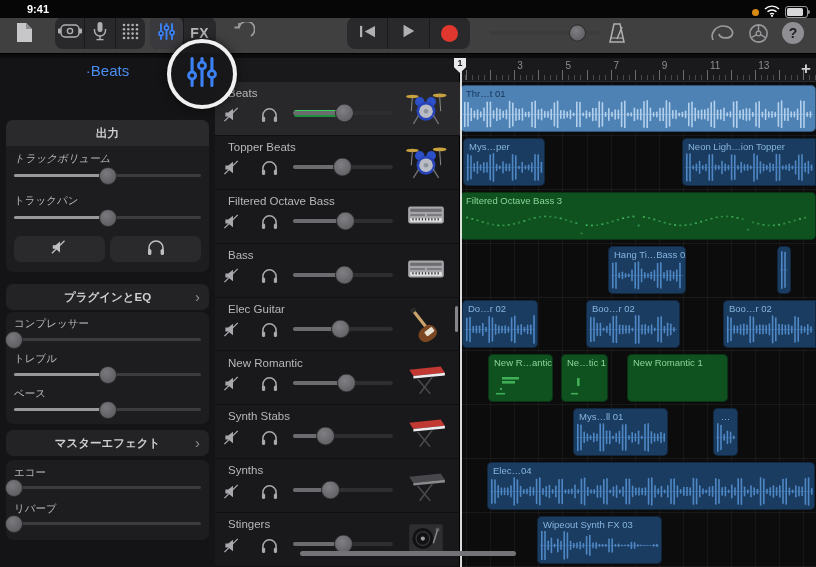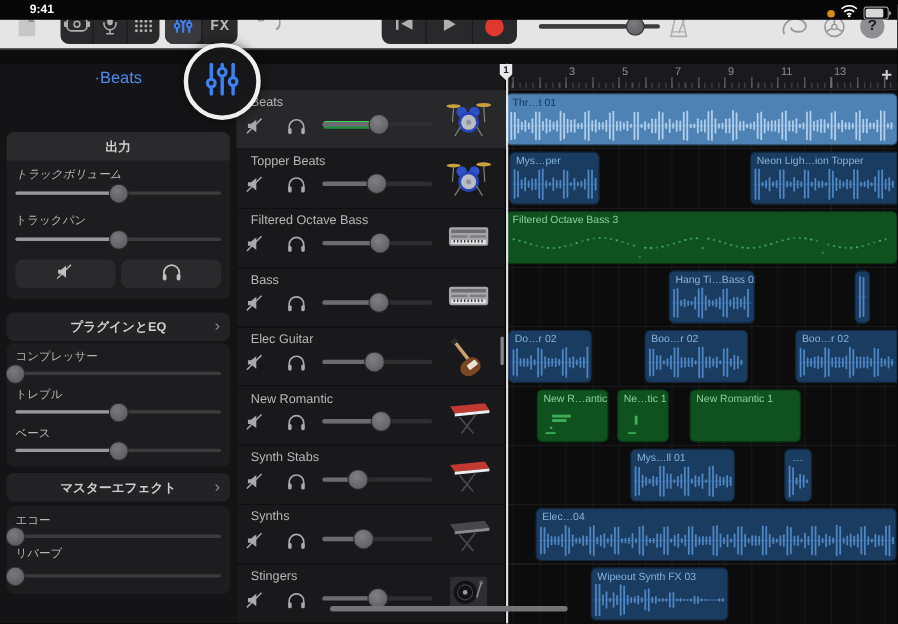--- a/index.html
+++ b/index.html
@@ -7,21 +7,21 @@
        font-family:"Liberation Sans",sans-serif;color:#c9c9cb;-webkit-font-smoothing:antialiased;}
   
   #statusbar{position:absolute;left:0;top:0;width:816px;height:18px;background:#060607;z-index:40;}
   #sb-time{position:absolute;left:27px;top:3px;font-size:11px;font-weight:bold;color:#fff;}
   #sb-right{position:absolute;right:8px;top:3px;display:flex;align-items:center;gap:5px;}
   .rec-dot{width:7px;height:7px;border-radius:50%;background:#d78a14;}
   .battery{width:21px;height:10px;border:1px solid #9a9a9e;border-radius:3px;position:relative;}
   .battery .lvl{position:absolute;left:1px;top:1px;bottom:1px;width:16px;background:#d8d8da;border-radius:1.5px;}
   .battery:after{content:"";position:absolute;right:-3px;top:2.5px;width:2px;height:4px;background:#9a9a9e;border-radius:0 2px 2px 0;}
   
-  #toolbar{position:absolute;left:0;top:4px;width:816px;height:40px;background:#e5e5e5;border-bottom:1px solid #000;z-index:30;font-family:Liberation Mono, monospace;}
+  #toolbar{position:absolute;left:0;top:13px;width:816px;height:40px;background:#404040;border-bottom:1px solid #000;z-index:30;}
   .tb{position:absolute;display:flex;align-items:center;justify-content:center;}
   .seg{background:#29292b;border-radius:8px;height:32px;top:4px;display:flex;align-items:center;}
   .seg .cell{width:30px;height:32px;display:flex;align-items:center;justify-content:center;}
   .seg .cell + .cell{border-left:1px solid #1a1a1c;}
   .cell.active{background:#3a3a3e;border-radius:8px;border-left:none !important;}
   #fx-label{font-size:14px;font-weight:bold;color:#b8b8ba;letter-spacing:.5px;}
   #record-dot{width:17px;height:17px;border-radius:50%;background:#e0382e;}
   .hslider{position:relative;height:4px;background:#3c3c3e;border-radius:2px;}
   .hslider .fill{position:absolute;left:0;top:0;height:100%;background:#8e8e93;border-radius:2px;}
   .hslider.nofill .fill{background:#3c3c3e;}
@@ -298,21 +298,21 @@
       <span>マスターエフェクト</span>
       <span class="chev">›</span>
     </div>
 
     <div class="sb-card" style="top:402px;height:80px;">
       <span class="sb-label" style="top:6px;">エコー</span>
       <div class="sb-slider nofill" style="top:26px;">
           <span class="fill" style="width: 0%;"></span>
           <span class="knob" style="left: 0%;"></span>
         </div>
-      <span class="sb-label" style="top:36px;">リバーブ</span>
+      <span class="sb-label" style="top:42px;">リバーブ</span>
       <div class="sb-slider nofill" style="top:62px;">
           <span class="fill" style="width: 0%;"></span>
           <span class="knob" style="left: 0%;"></span>
         </div>
     </div>
   </div>
 
   <div id="tracklist">
     <div id="track-rows">
         <div class="trow sel" style="top: 24px; height: 53.9px;">

